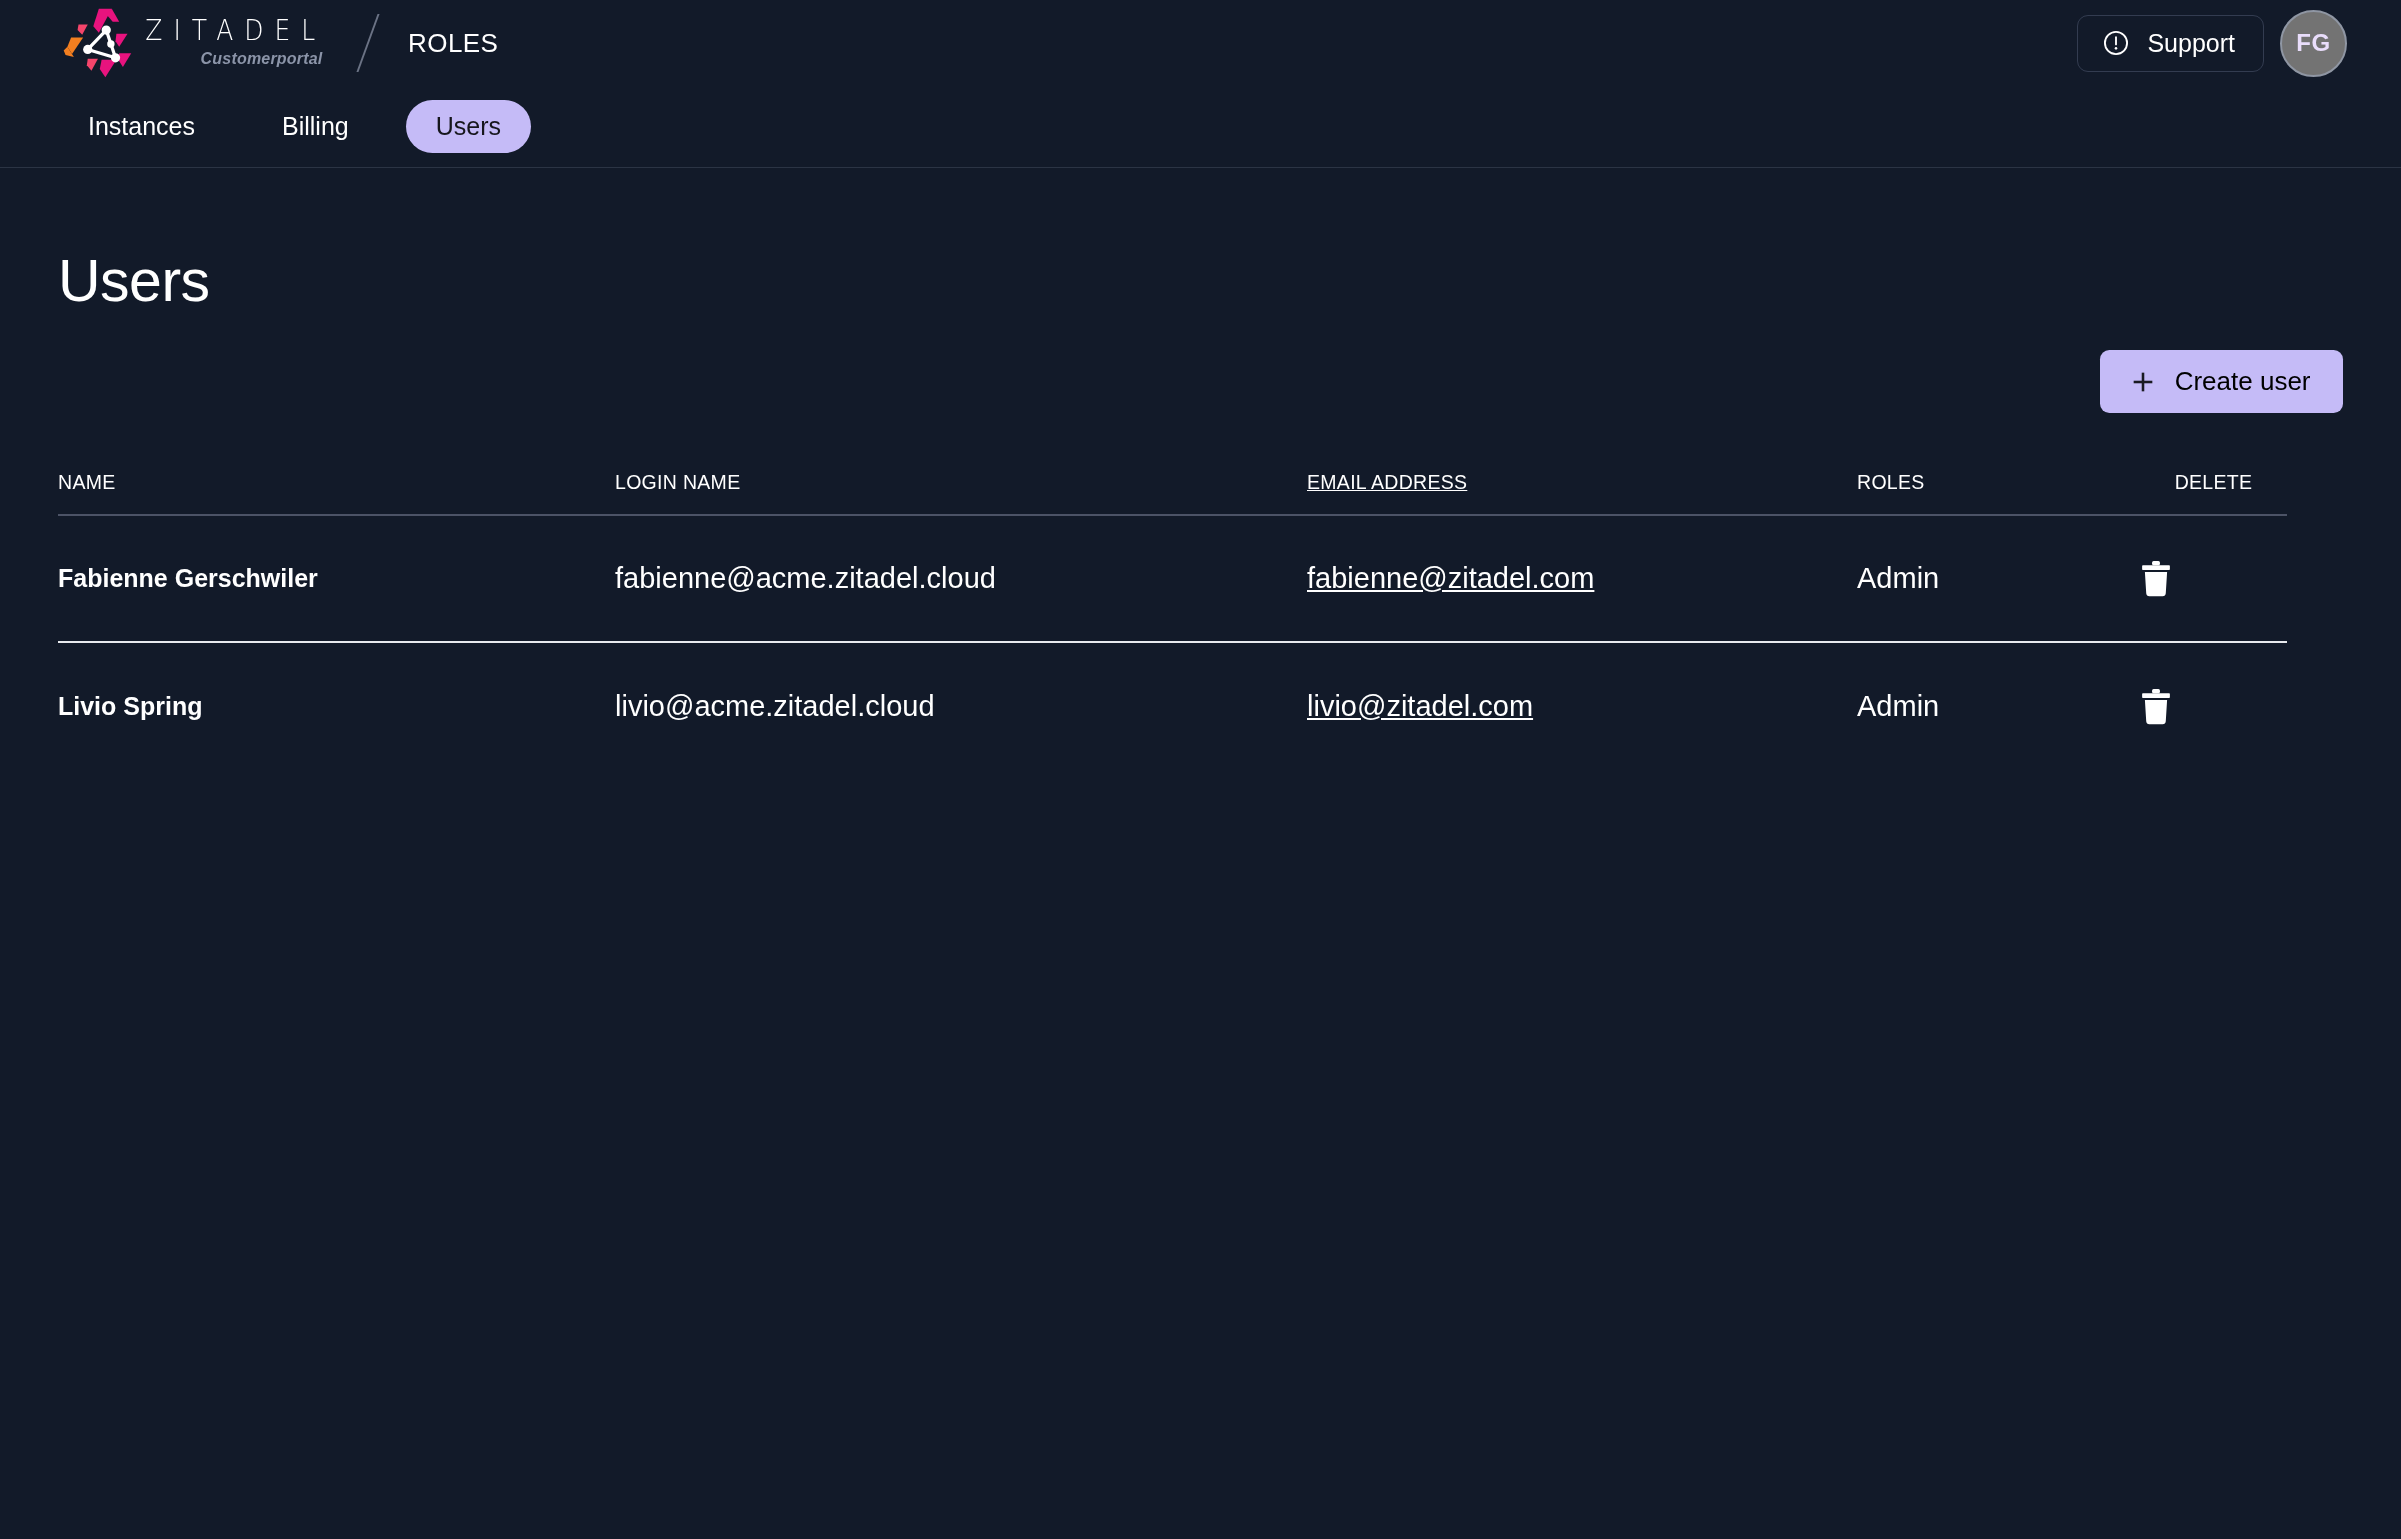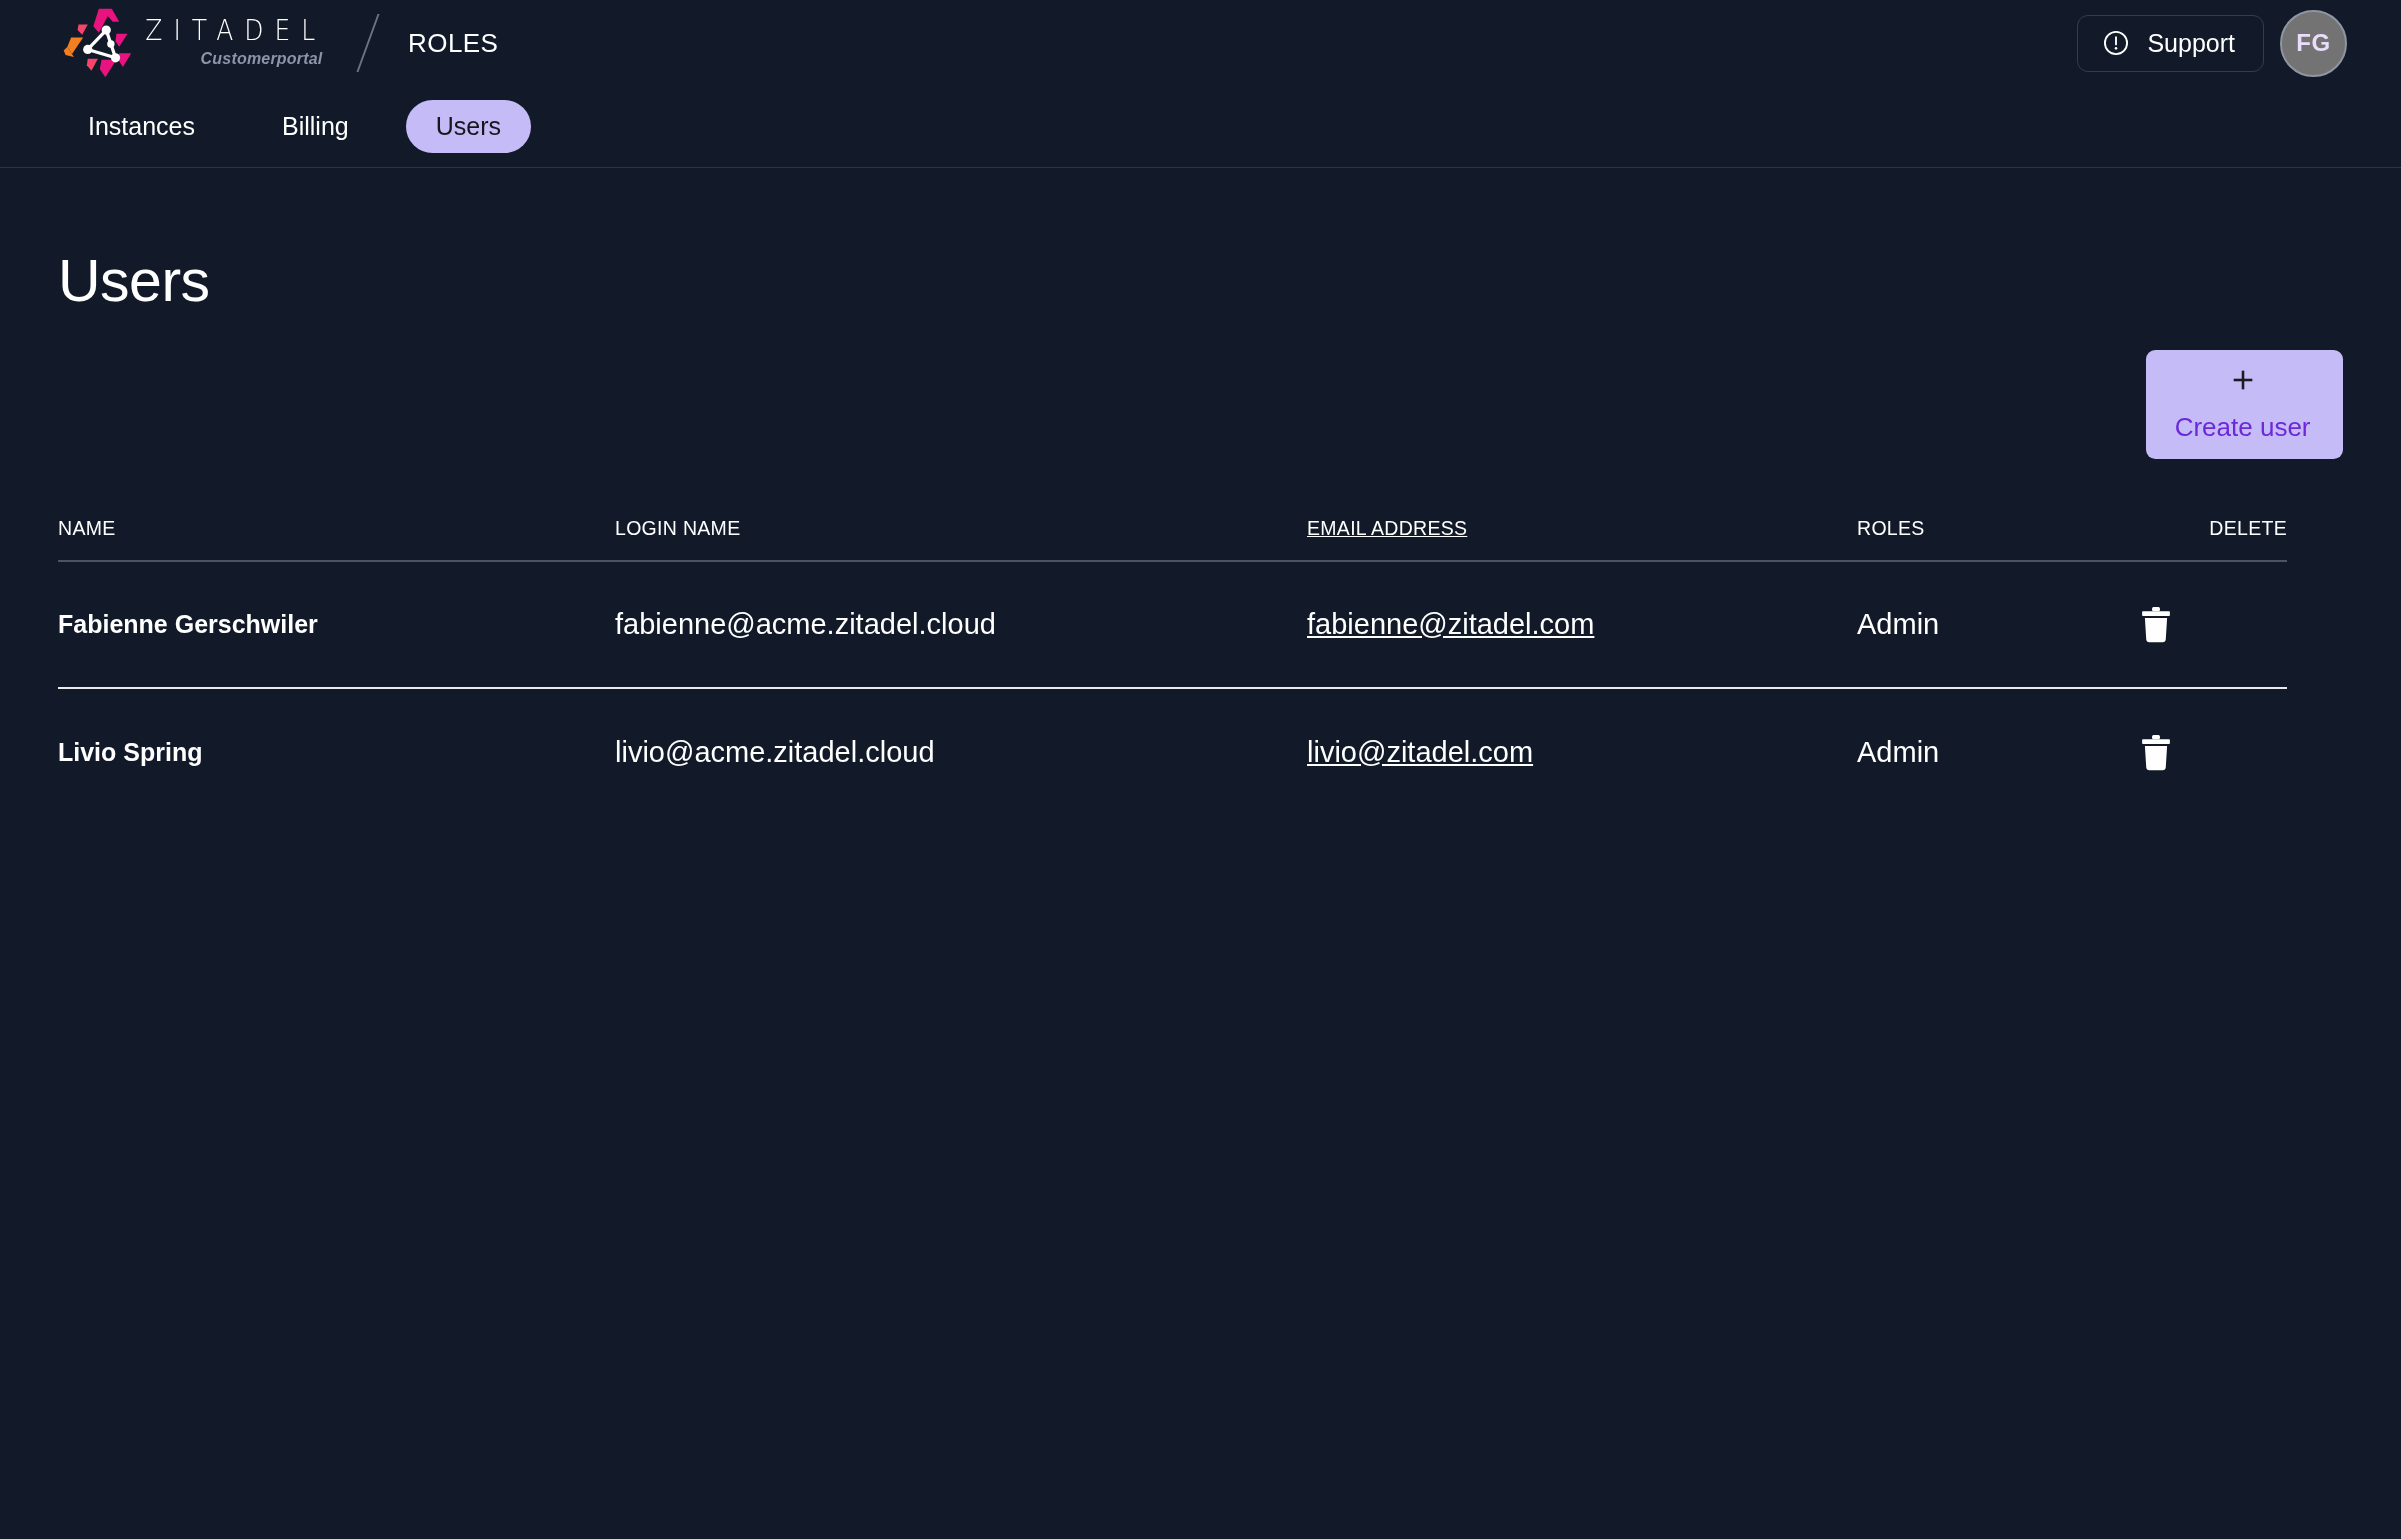--- a/index.html
+++ b/index.html
@@ -159,28 +159,27 @@
     display: flex;
     justify-content: flex-end;
     margin-top: 35px;
   }
 
   .create-btn {
     display: flex;
     align-items: center;
     gap: 17.6px;
     background: #c5bbf7;
-    color: #6d28d9;
+    color: #000000;
     border: none;
     border-radius: 9.3px;
     padding: 16px 32.5px 16px 29px;
     font-size: 26px;
     cursor: pointer;
     font-family: "Liberation Sans", sans-serif;
-    flex-direction: column;
   }
 
   .icon-plus { width: 28px; height: 28px; display: block; }
 
   
   .table {
     margin-top: 58px;
     width: 2229px;
   }
 
@@ -221,21 +220,21 @@
     color: #ffffff;
     font-weight: bold;
   }
 
   .cell-text {
     font-size: 29px;
     color: #ffffff;
     font-weight: 400;
   }
 
-  .th.col-delete { text-align: right; }
+  .th.col-delete { text-align: center; }
 
   .delete-btn {
     background: none;
     border: none;
     padding: 0;
     cursor: pointer;
     display: block;
   }
 
   .icon-trash { width: 32px; height: 37px; display: block; }

